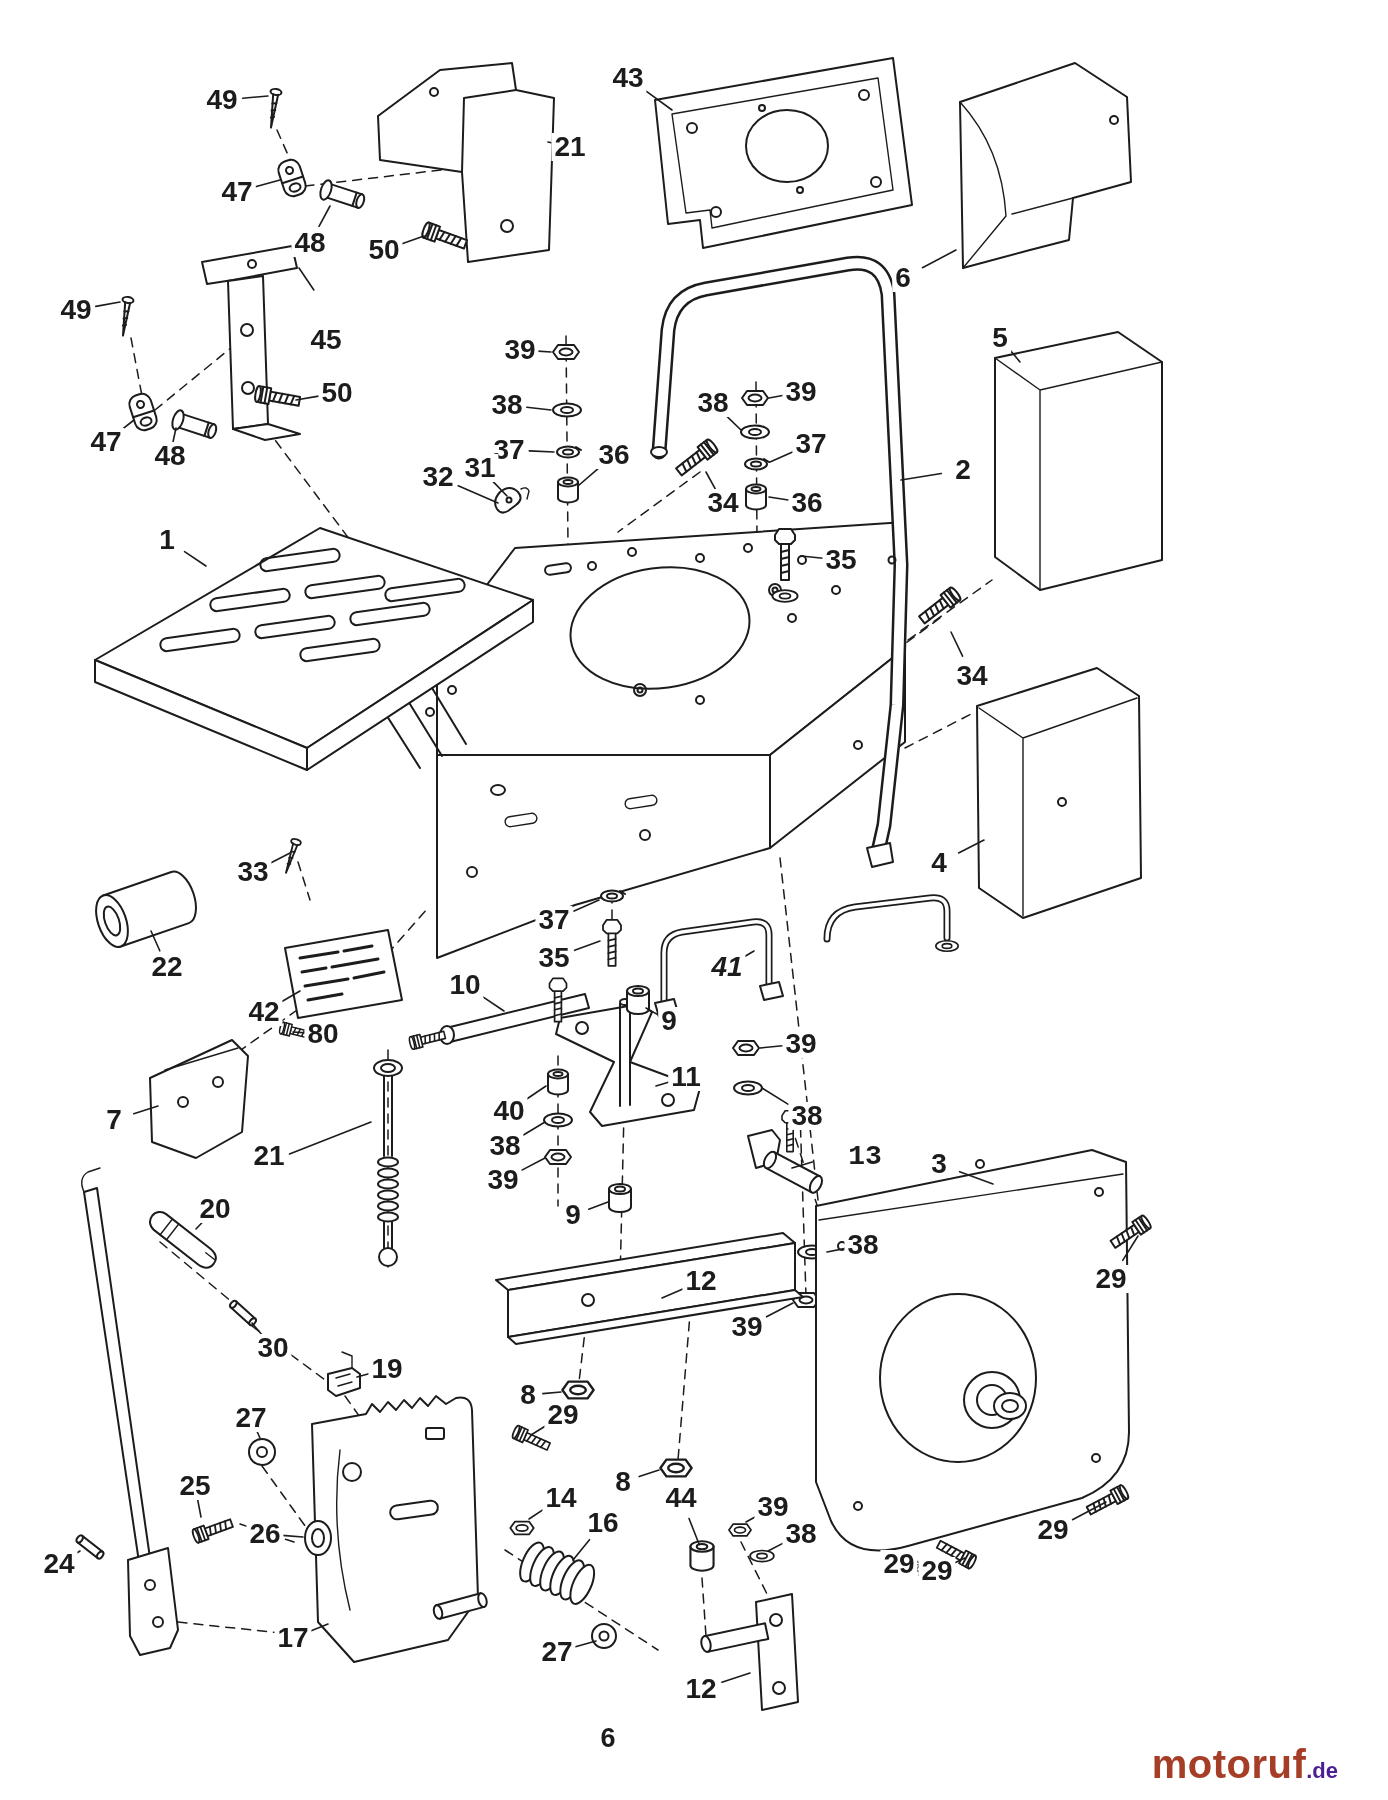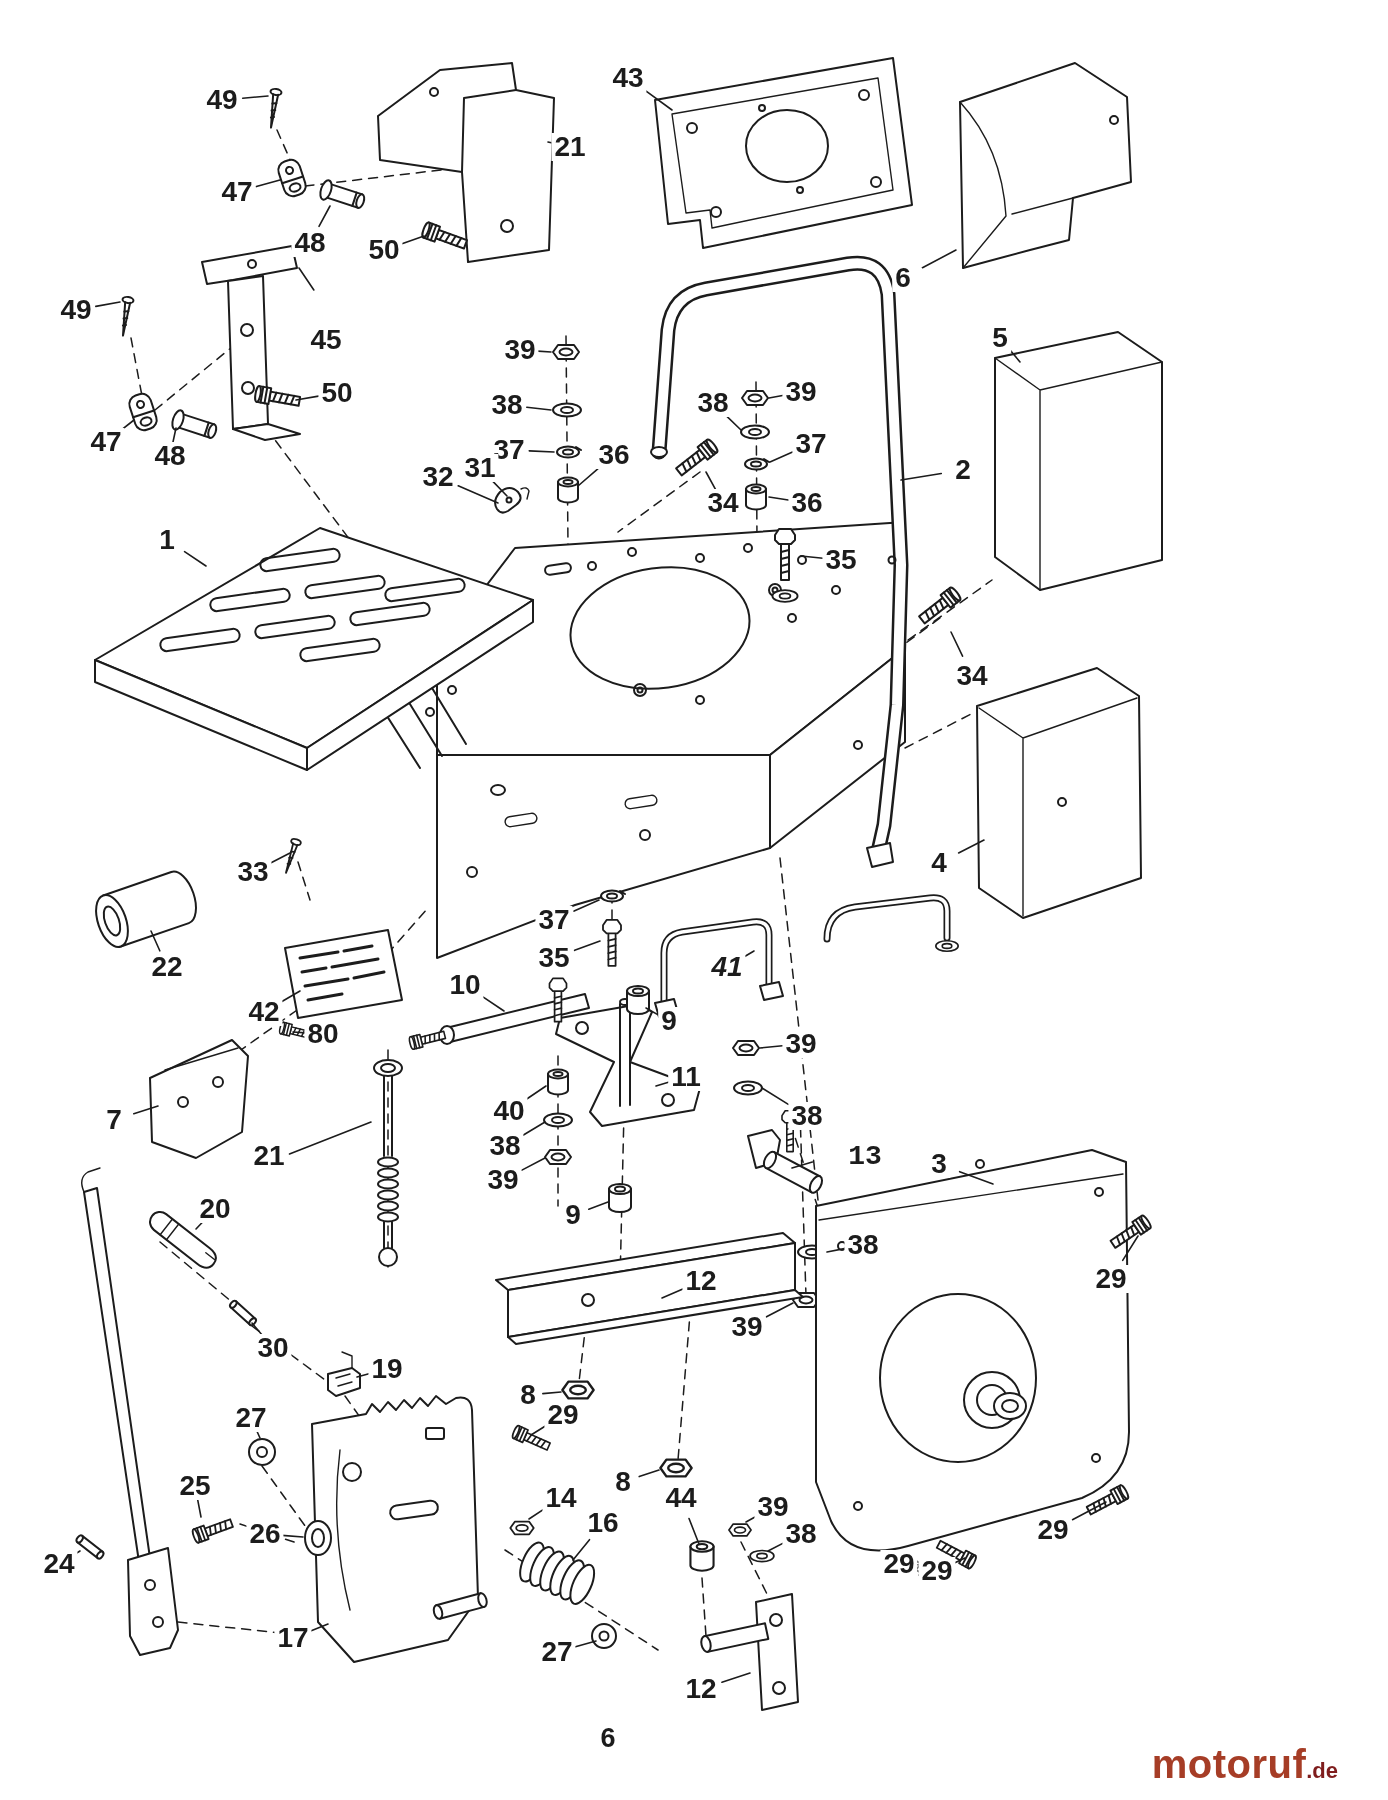--- a/index.html
+++ b/index.html
@@ -618,15 +618,15 @@
       <div class="callout" style="left: 59px; top: 1564px;">24</div>
       <div class="callout" style="left: 899px; top: 1564px;">29</div>
       <div class="callout" style="left: 937px; top: 1571px;">29</div>
       <div class="callout" style="left: 293px; top: 1638px;">17</div>
       <div class="callout" style="left: 557px; top: 1652px;">27</div>
       <div class="callout" style="left: 701px; top: 1689px;">12</div>
     </div>
 
 <div class="page-number">6</div>
 
-<div class="watermark"><span class="brand" style="color: rgb(166, 61, 38);">motoruf</span><span class="suffix" style="color: #7f1d1d;">.de</span></div>
+<div class="watermark"><span class="brand" style="color: rgb(166, 61, 38);">motoruf</span><span class="suffix" style="color: #4c1d95;">.de</span></div>
 
 </div>
 
 </body></html>

